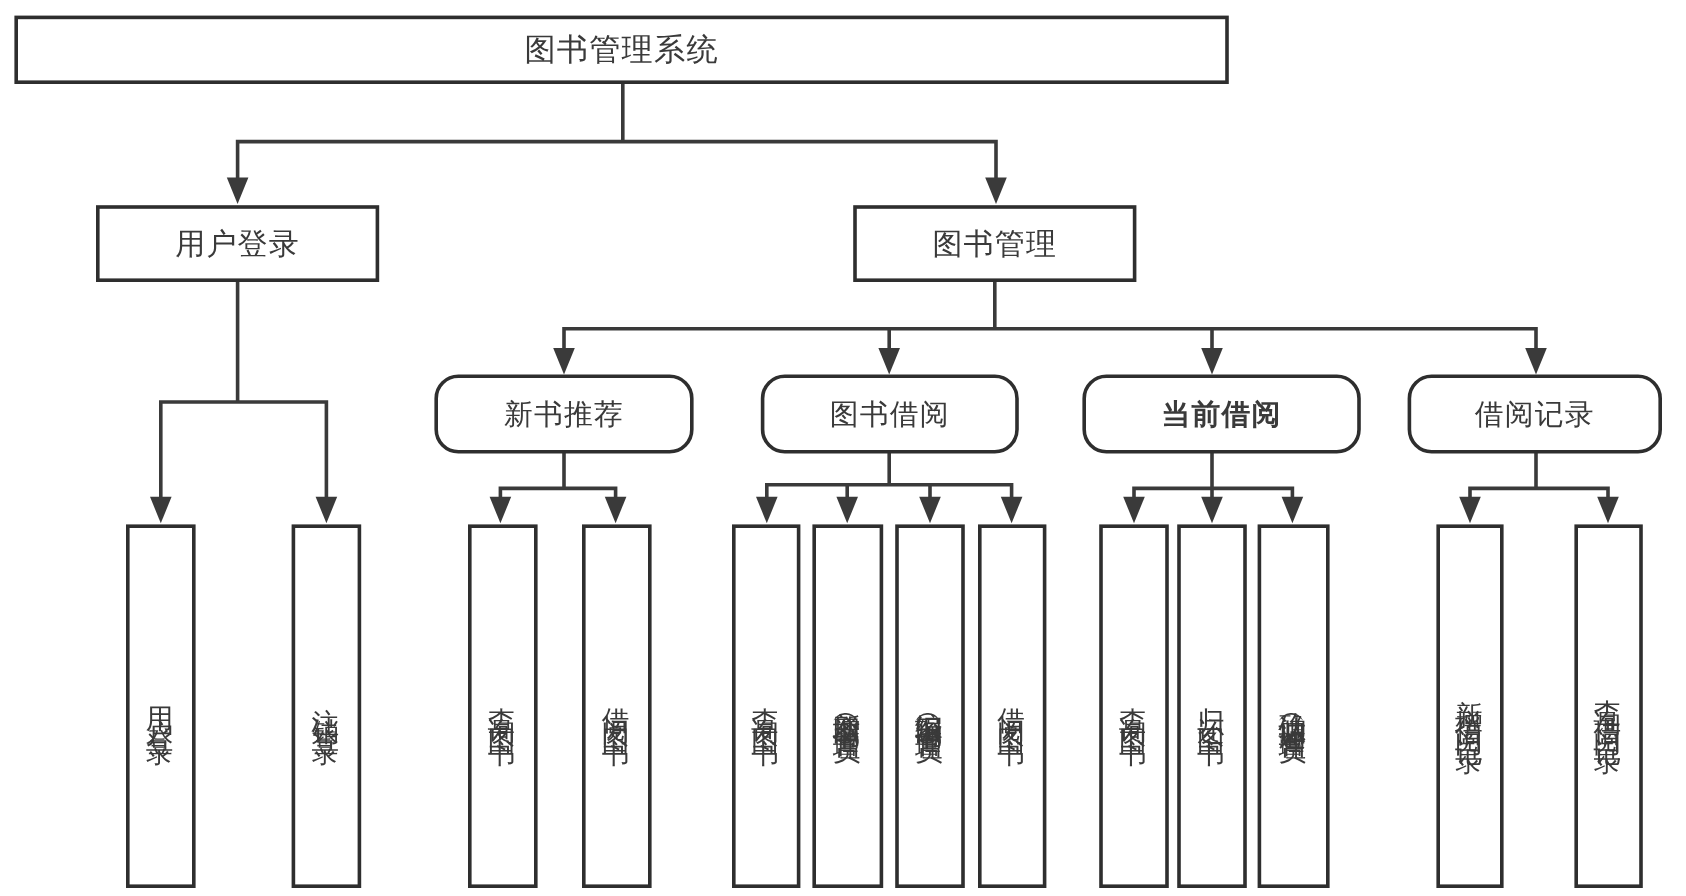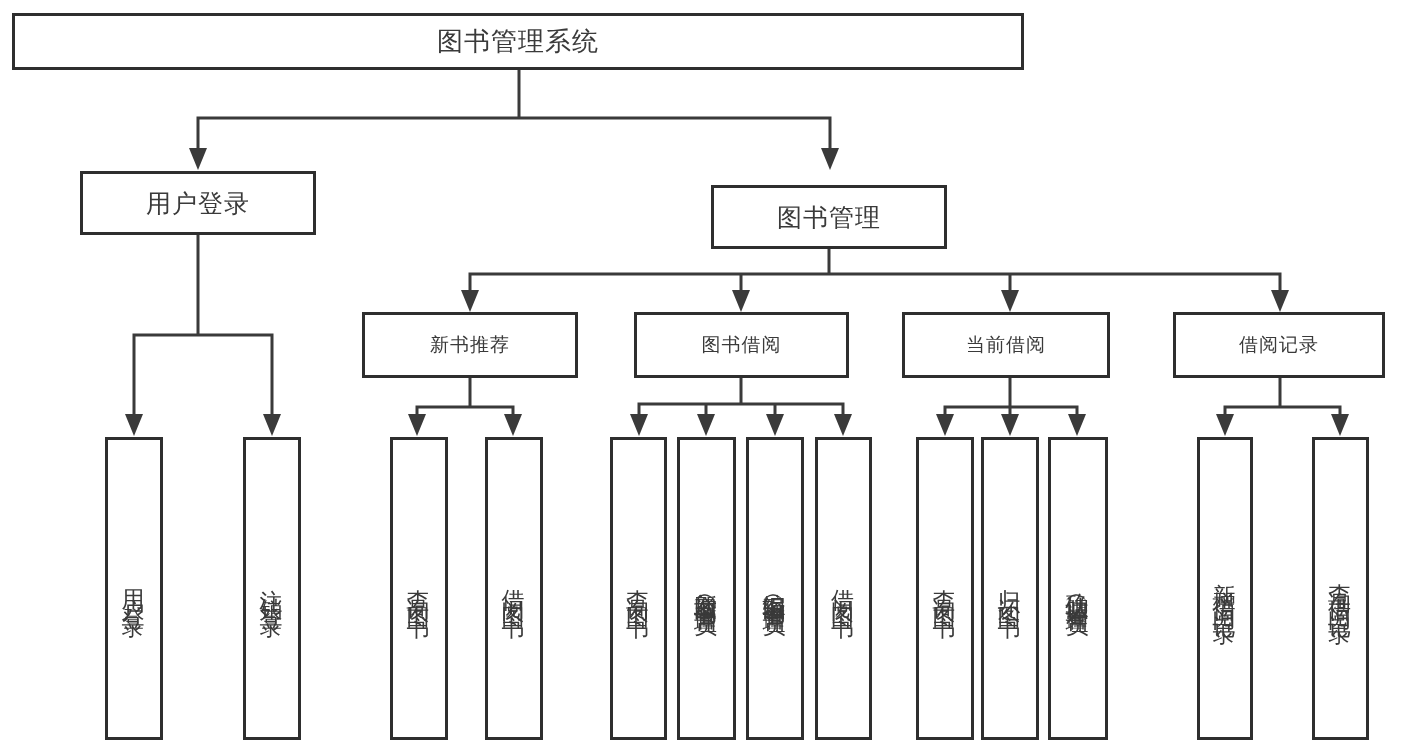--- a/index.html
+++ b/index.html
@@ -38,21 +38,21 @@
     border: 3px solid #2e2e2e;
     display: flex;
     align-items: center;
     justify-content: center;
     color: #3a3a3a;
     letter-spacing: 1px;
     white-space: nowrap;
   }
   .box.root  { font-size: 26px; }
   .box.lvl2  { font-size: 25px; }
-  .box.lvl3  { font-size: 19px; }
+  .box.lvl3  { font-size: 24px; border-radius: 20px; }
   .box.leaf {
     writing-mode: vertical-rl;
     text-orientation: mixed;
     font-size: 23px;
     white-space: normal;
   }
   .box.leaf.sp-short { letter-spacing: 9px; }
   .box.leaf.sp-mid   { letter-spacing: 8px; }
   .box.leaf.sp-long  { letter-spacing: 3px; }
   .watermark {
@@ -106,31 +106,31 @@
     <polygon points="1331,414 1349,414 1340,436"></polygon>
   </svg>
 
   <div class="box root" style="left:12px; top:13px; width:1012px; height:57px;">
     <span>图书管理系统</span>
   </div>
 
   <div class="box lvl2" style="left:80px; top:171px; width:236px; height:64px;">
     <span>用户登录</span>
   </div>
-  <div class="box lvl2" style="left:711px; top:185px; width:236px; height:64px;">
+  <div class="box lvl2" style="left:711px; top:171px; width:236px; height:64px;">
     <span>图书管理</span>
   </div>
 
   <div class="box lvl3" style="left:362px; top:312px; width:216px; height:66px;">
     <span>新书推荐</span>
   </div>
   <div class="box lvl3" style="left:634px; top:312px; width:215px; height:66px;text-align:right;">
     <span>图书借阅</span>
   </div>
-  <div class="box lvl3" style="left:902px; top:312px; width:208px; height:66px;">
+  <div class="box lvl3" style="left:902px; top:312px; width:232px; height:66px;font-weight:bold;">
     <span>当前借阅</span>
   </div>
   <div class="box lvl3" style="left:1173px; top:312px; width:212px; height:66px;">
     <span>借阅记录</span>
   </div>
 
   <div class="box leaf sp-short" style="left:105px; top:437px; width:58px; height:303px;">
     <span>用户登录</span>
   </div>
   <div class="box leaf sp-short" style="left:243px; top:437px; width:58px; height:303px;">

